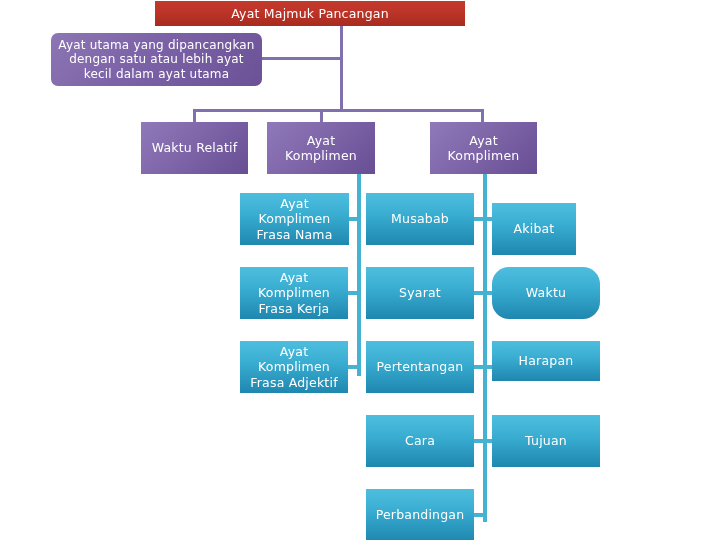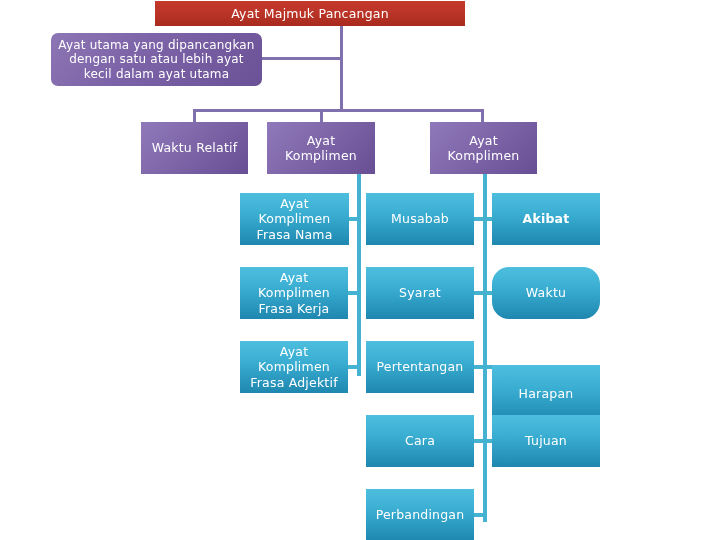--- a/index.html
+++ b/index.html
@@ -112,18 +112,18 @@
   <div class="box box-teal" style="left:240px; top:193px; width:109px; height:52px;">Ayat Komplimen Frasa Nama</div>
   <div class="box box-teal" style="left:240px; top:267px; width:108px; height:52px;">Ayat Komplimen Frasa Kerja</div>
   <div class="box box-teal" style="left:240px; top:341px; width:108px; height:52px;">Ayat Komplimen Frasa Adjektif</div>
 
   <div class="box box-teal" style="left:366px; top:193px; width:108px; height:52px;">Musabab</div>
   <div class="box box-teal" style="left:366px; top:341px; width:108px; height:52px;">Pertentangan</div>
   <div class="box box-teal" style="left:366px; top:267px; width:108px; height:52px;">Syarat</div>
   <div class="box box-teal" style="left:366px; top:415px; width:108px; height:52px;">Cara</div>
   <div class="box box-teal" style="left:366px; top:489px; width:108px; height:52px;">Perbandingan</div>
 
-  <div class="box box-teal" style="left:492px; top:193px; width:108px; height:52px;font-weight:bold;">Akibat</div>
+  <div class="box box-teal" style="left:492px; top:203px; width:84px; height:52px;">Akibat</div>
   <div class="box box-teal" style="left:492px; top:267px; width:108px; height:52px;border-radius:17px;">Waktu</div>
-  <div class="box box-teal" style="left:492px; top:341px; width:108px; height:58px;margin-top:24px;">Harapan</div>
+  <div class="box box-teal" style="left:492px; top:341px; width:108px; height:40px;">Harapan</div>
   <div class="box box-teal" style="left:492px; top:415px; width:108px; height:52px;">Tujuan</div>
 
 </div>
 
 </body></html>

